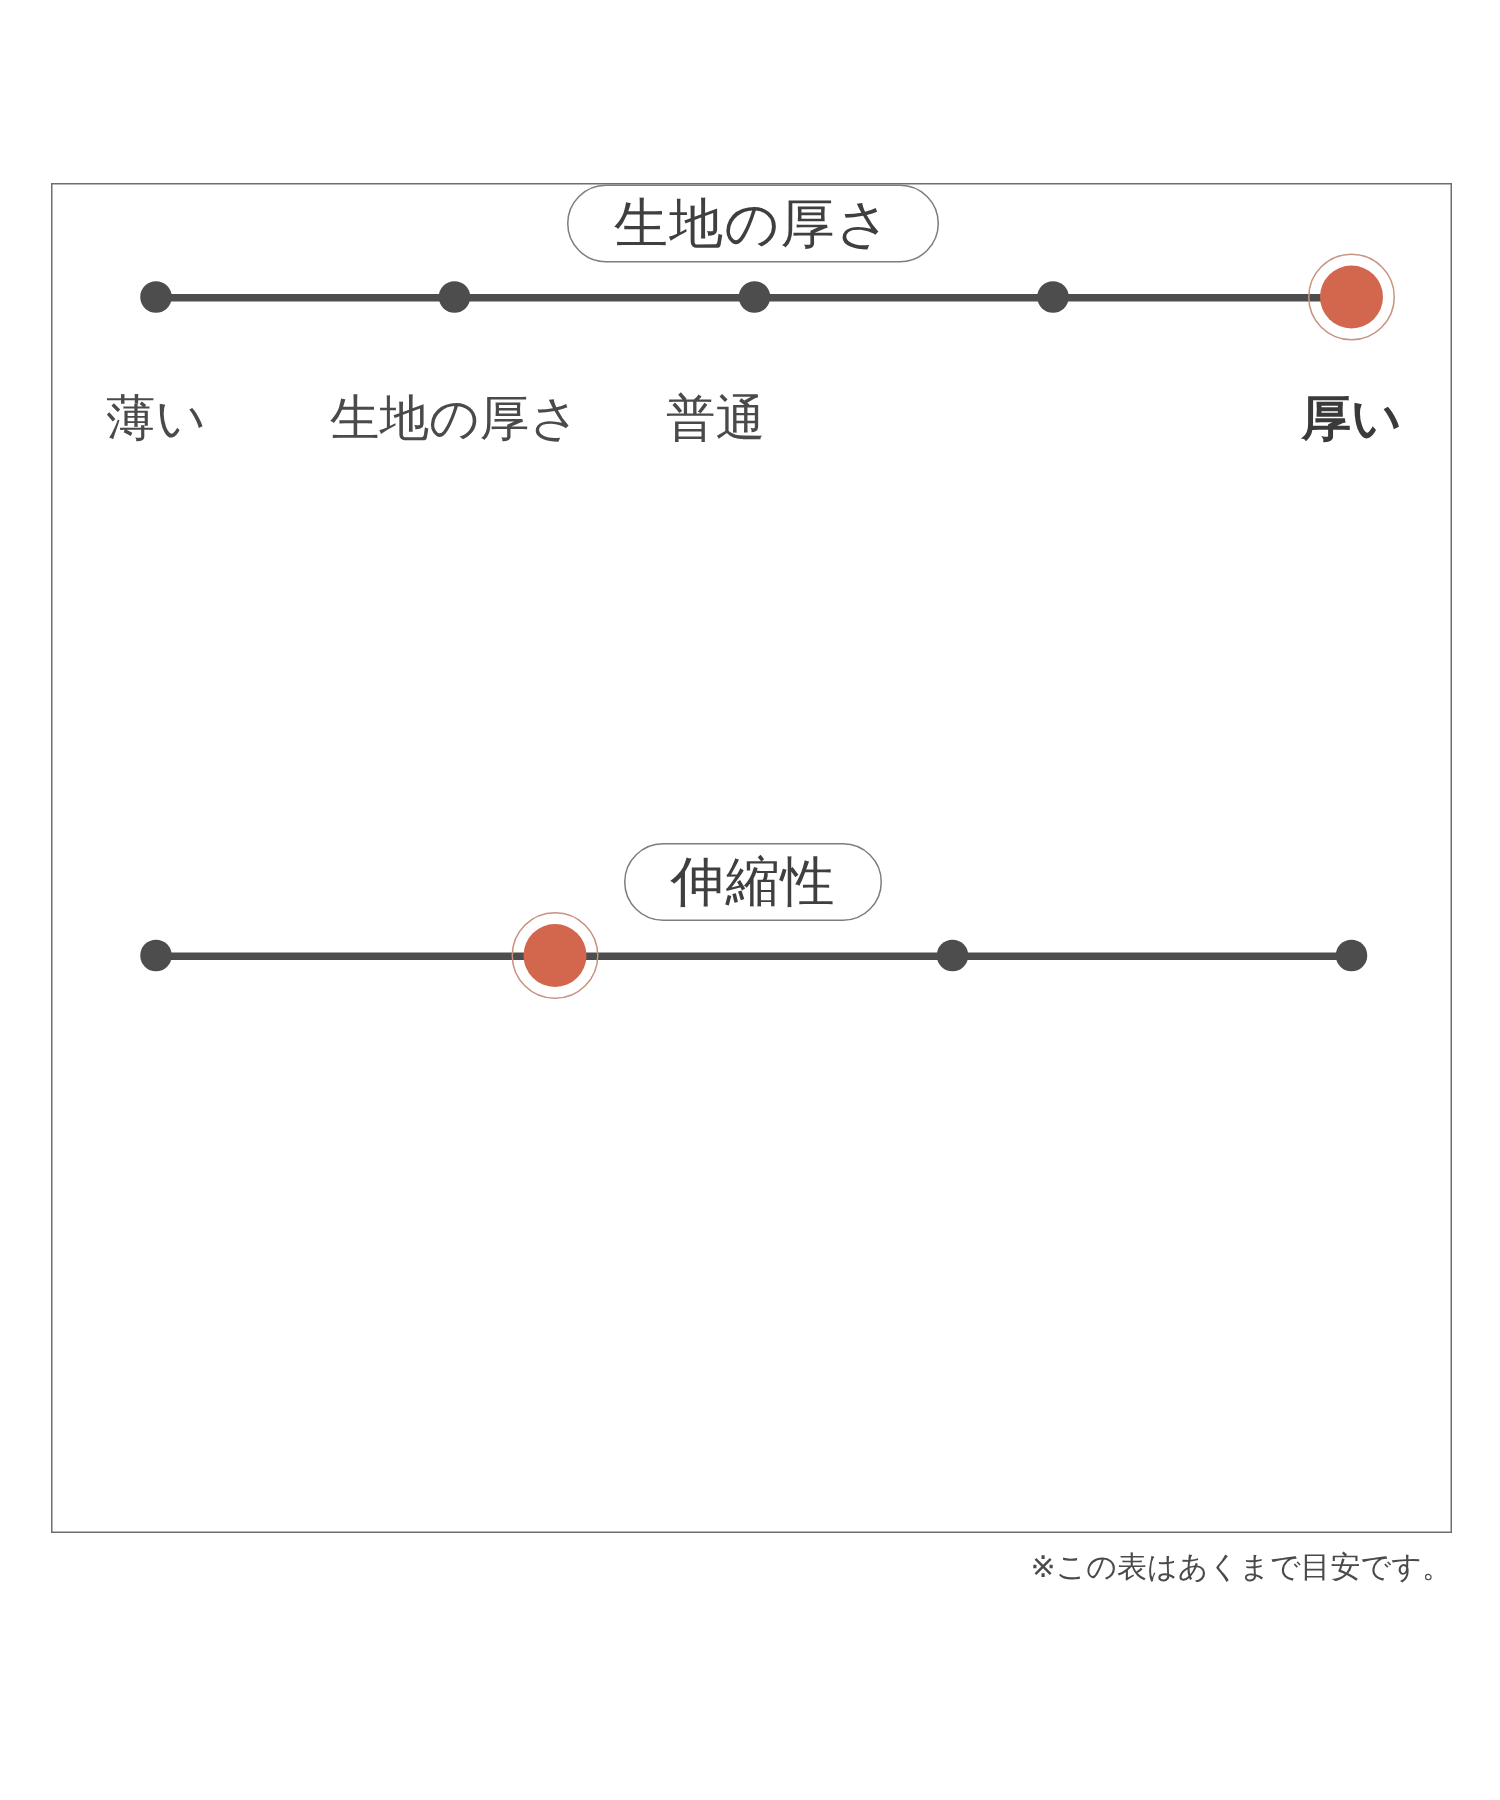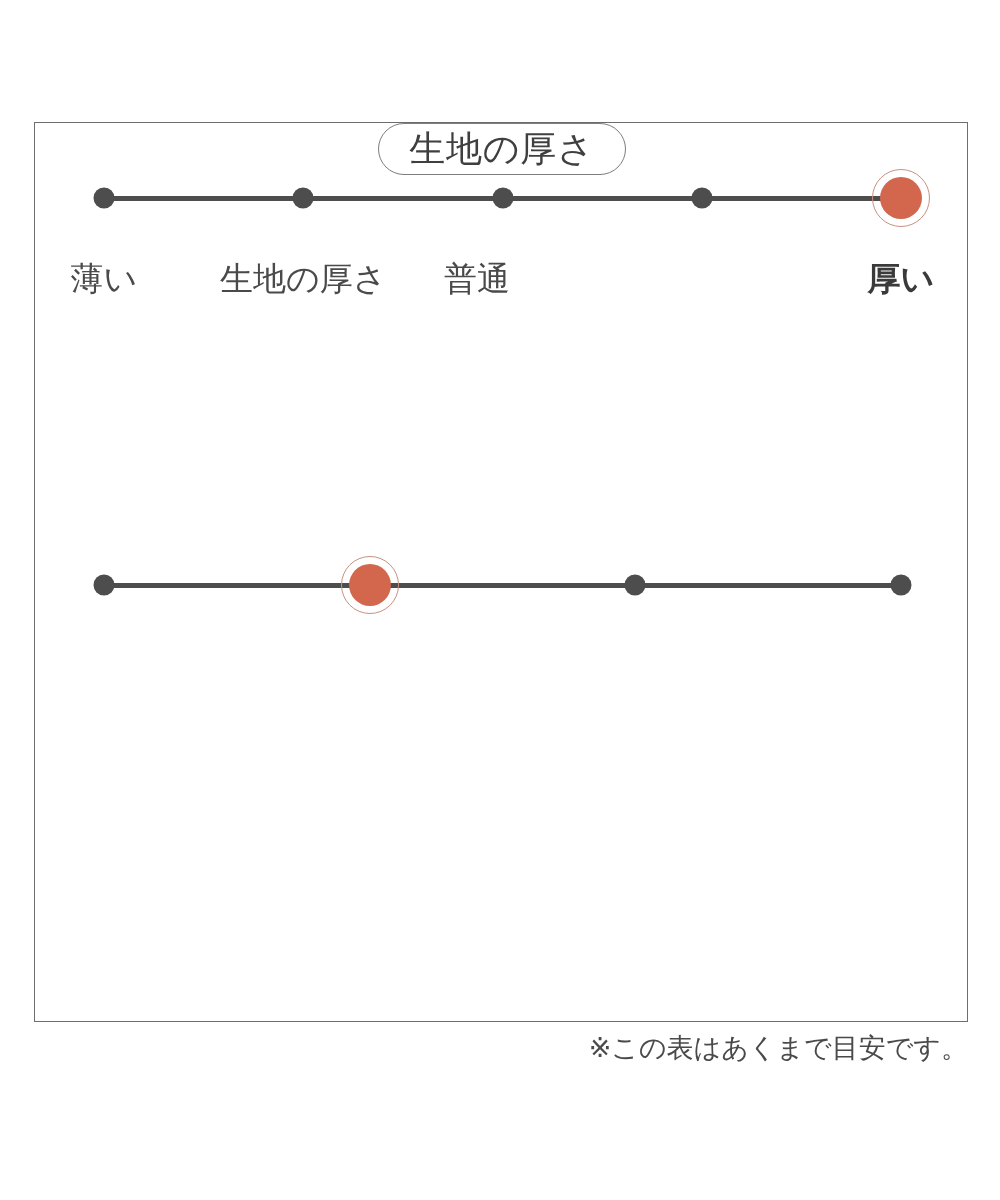--- a/index.html
+++ b/index.html
@@ -125,21 +125,21 @@
     font-weight: bold;
     color: #3a3a3a;
     text-align: center;
   }
 
   
   #footnote {
     position: absolute;
     right: 32px;
     top: 1035px;
-    font-size: 27px;
+    font-size: 20px;
     line-height: 1;
     color: #4a4a4a;
     white-space: nowrap;
   }
 </style>
 </head>
 <body>
 
 <div id="spec-frame">
 
@@ -159,20 +159,23 @@
 
     <div class="scale-labels" id="labels-thickness">
       <div class="scale-label" style="left: 69px;">薄い</div>
       <div class="scale-label" style="left: 268.25px;">生地の厚さ</div>
       <div class="scale-label" style="left: 442px;">普通</div>
       <div class="scale-label active" style="left: 866px;">厚い</div>
     </div>
   </div>
 
   <div class="section" id="section-stretch">
+    <div class="pill-wrap">
+      <div class="pill">伸縮性</div>
+    </div>
 
     <div class="scale" id="scale-stretch">
       <div class="scale-track"></div>
       <div class="scale-point" style="left: 69px;"></div>
       <div class="scale-point active" style="left: 334.667px;"></div>
       <div class="scale-point" style="left: 600.333px;"></div>
       <div class="scale-point" style="left: 866px;"></div>
     </div>
 
   </div>

